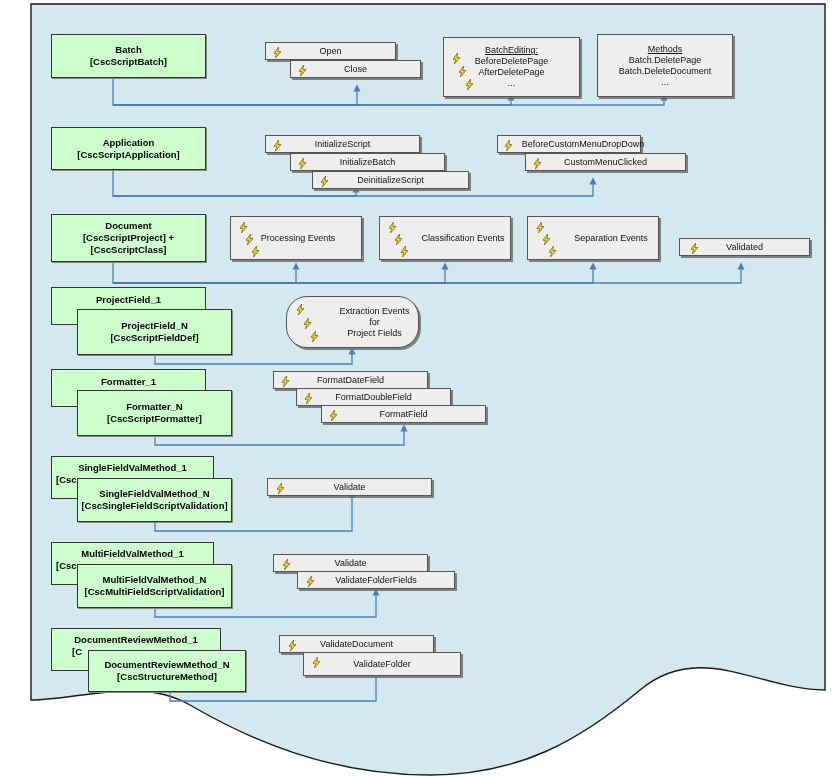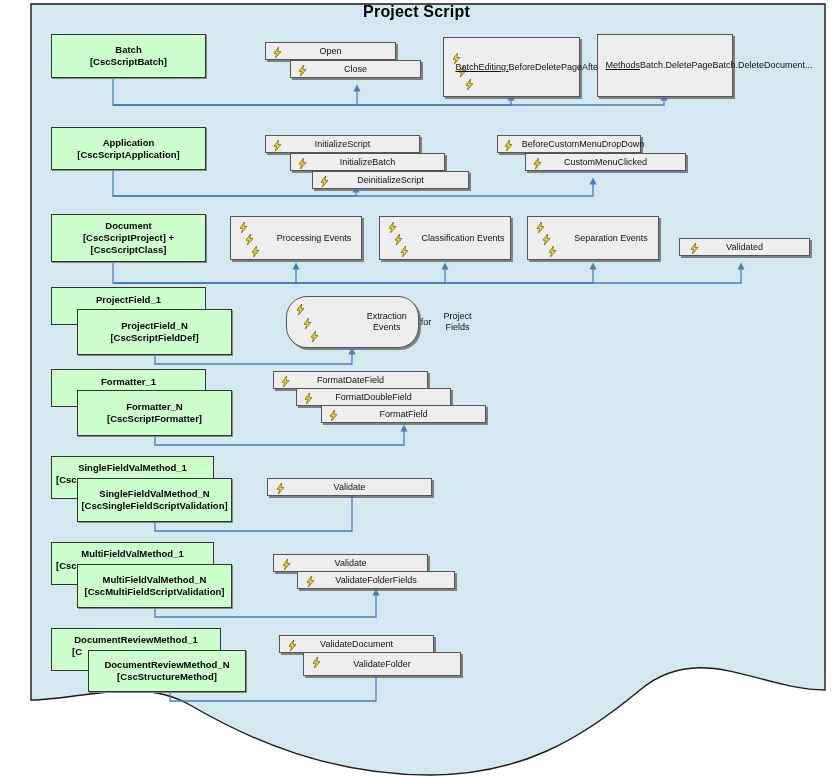--- a/index.html
+++ b/index.html
@@ -32,21 +32,21 @@
   .ev{
     position:absolute;background:#eeeeee;border:1px solid #555;
     box-sizing:border-box;font-size:9px;color:#111;
     box-shadow:2px 2px 0 rgba(110,110,110,.85);
   }
   .ev .lbl{
     position:absolute;left:0;top:0;width:100%;height:100%;
     display:flex;align-items:center;justify-content:center;
     text-align:center;line-height:11px;white-space:pre-line;
   }
-  .ev.multi .lbl{flex-direction:row;margin-left:44px;}
+  .ev.multi .lbl{flex-direction:column;}
   .ev .ttl{text-decoration:underline;}
 
   
   .bolt{position:absolute;width:9px;height:11px;}
 
   
   #wires{position:absolute;left:0;top:0;width:833px;height:778px;}
 </style>
 </head>
 <body>
@@ -85,21 +85,20 @@
     <path d="M155,522 L155,531 L352,531 L352,497" marker-end="url(#ar)"></path>
 
     <path d="M155,608 L155,617 L376,617 L376,595" marker-end="url(#ar)"></path>
 
     <path d="M170,692 L170,701 L376,701 L376,676" marker-end="url(#ar)"></path>
   </g>
 </svg>
 
 <div id="layer">
 
-  <div class="title">Project Script</div>
 
   <div class="cls front" style="left:51px;top:34px;width:155px;height:44px;">
     <span>Batch</span>
     <span>[CscScriptBatch]</span>
   </div>
 
   <div class="ev" style="left:265px;top:42px;width:131px;height:18px;">
     <svg class="bolt" style="left:7px;top:4px;" viewBox="0 0 9 11">
       <path d="M5.6,0 L1,6.2 L3.6,6.4 L2.4,11 L8,4.6 L5,4.4 Z" fill="#f2d024" stroke="#6b5a00" stroke-width=".7"></path>
     </svg>
@@ -189,21 +188,21 @@
   <div class="ev" style="left:230px;top:216px;width:132px;height:44px;">
     <svg class="bolt" style="left:8px;top:5px;" viewBox="0 0 9 11">
       <path d="M5.6,0 L1,6.2 L3.6,6.4 L2.4,11 L8,4.6 L5,4.4 Z" fill="#f2d024" stroke="#6b5a00" stroke-width=".7"></path>
     </svg>
     <svg class="bolt" style="left:14px;top:17px;" viewBox="0 0 9 11">
       <path d="M5.6,0 L1,6.2 L3.6,6.4 L2.4,11 L8,4.6 L5,4.4 Z" fill="#f2d024" stroke="#6b5a00" stroke-width=".7"></path>
     </svg>
     <svg class="bolt" style="left:20px;top:29px;" viewBox="0 0 9 11">
       <path d="M5.6,0 L1,6.2 L3.6,6.4 L2.4,11 L8,4.6 L5,4.4 Z" fill="#f2d024" stroke="#6b5a00" stroke-width=".7"></path>
     </svg>
-    <span class="lbl" style="padding-left:18px;">Processing Events</span>
+    <span class="lbl" style="padding-left:2px;">Processing Events</span>
   </div>
 
   <div class="ev" style="left:379px;top:216px;width:132px;height:44px;">
     <svg class="bolt" style="left:8px;top:5px;" viewBox="0 0 9 11">
       <path d="M5.6,0 L1,6.2 L3.6,6.4 L2.4,11 L8,4.6 L5,4.4 Z" fill="#f2d024" stroke="#6b5a00" stroke-width=".7"></path>
     </svg>
     <svg class="bolt" style="left:14px;top:17px;" viewBox="0 0 9 11">
       <path d="M5.6,0 L1,6.2 L3.6,6.4 L2.4,11 L8,4.6 L5,4.4 Z" fill="#f2d024" stroke="#6b5a00" stroke-width=".7"></path>
     </svg>
     <svg class="bolt" style="left:20px;top:29px;" viewBox="0 0 9 11">

